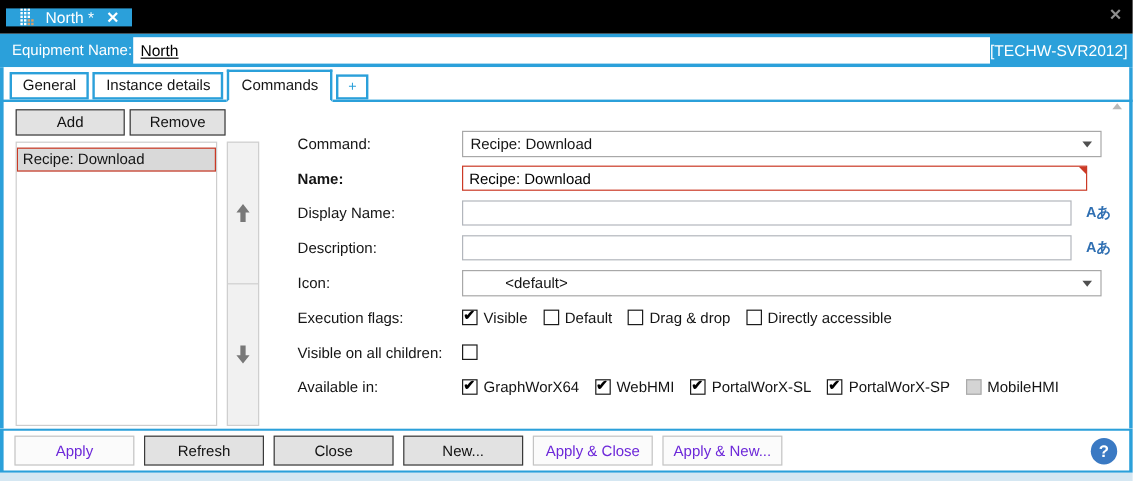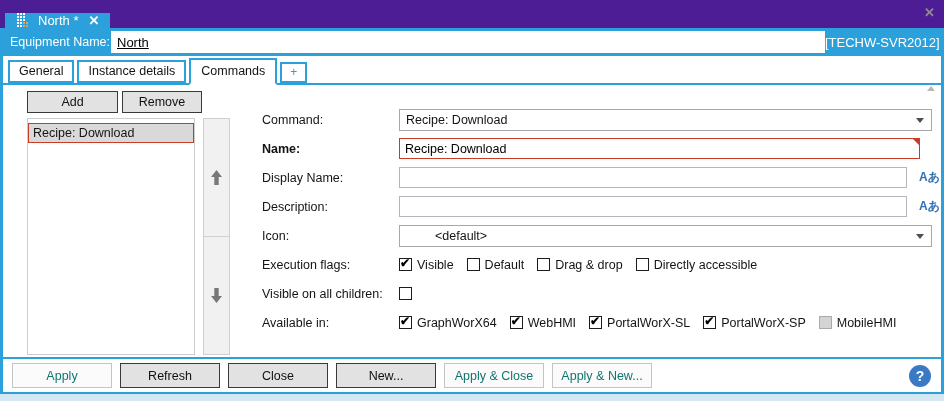--- a/index.html
+++ b/index.html
@@ -2,43 +2,43 @@
 <html style="--accent: #2ba0da; --danger: #cb3a26; --help: #3a79c3; --strip: #d5e7f2; --tag: #eac48c;"><head>
 <meta charset="utf-8">
 <style>
   :root { --accent:#2ba0da; --danger:#cb3a26; --help:#3a79c3; --strip:#d5e7f2; }
   * { box-sizing:border-box; }
   html,body { margin:0; padding:0; background:#fff; }
   body { width:944px; height:401px; font-family:"Liberation Sans", sans-serif; color:#141414; overflow:hidden; }
   .window { width:944px; height:401px; display:flex; flex-direction:column; }
 
   
-  .title-bar { height:28px; background:#4c1d95; position:relative; display:flex; align-items:flex-end; flex-shrink:0; }
+  .title-bar { height:28px; background:#000000; position:relative; display:flex; align-items:center; flex-shrink:0; }
   .doc-tab { margin-left:5px; background:var(--accent,#2ba0da); color:#fff; display:flex; align-items:center; gap:7px; padding:0 11px; font-size:13px; }
   .doc-tab .tab-close { color:#fff; font-size:13px; font-weight:bold; cursor:pointer; margin-left:3px; }
   .win-close { position:absolute; right:9px; top:6px; color:#8d8d8d; font-size:13px; font-weight:bold; line-height:14px; cursor:pointer; }
 
   
   .equip-bar { height:28px; background:var(--accent,#2ba0da); display:flex; align-items:center; flex-shrink:0; }
   .equip-label { color:#fff; font-size:12.5px; margin-left:10px; width:101px; flex-shrink:0; }
   .equip-input { width:714px; height:22px; border:none; outline:none; padding:0 6px; font-size:13px; font-family:inherit; flex-shrink:0;text-decoration:underline; }
   .server-badge { color:#fff; flex:1; text-align:right; padding-right:7px; font-size:13px; white-space:nowrap; }
 
   
   .tab-strip { height:29px; border-bottom:2px solid var(--accent,#2ba0da); border-left:3px solid var(--accent,#2ba0da); border-right:3px solid var(--accent,#2ba0da); display:flex; align-items:flex-end; padding-left:5px; background:#fff; flex-shrink:0; }
   .tab { border:2px solid var(--accent,#2ba0da); background:#fff; font-size:12.5px; padding:2px 9px 3px; margin-right:3px; white-space:nowrap; cursor:pointer; }
   .tab.active { padding:4px 10px 5px; border-bottom:2px solid #fff; margin-bottom:-2px; }
   .tab.add-tab { color:var(--accent,#2ba0da); padding:1px 8px 2px; font-size:12px; }
 
   
   .content { flex:1; display:flex; border-left:3px solid var(--accent,#2ba0da); border-right:3px solid var(--accent,#2ba0da); background:#fff; min-height:0; position:relative; }
-  .left-panel { width:213px; padding:6px 0 0 10px; flex-shrink:0;margin-left:14px; }
+  .left-panel { width:213px; padding:6px 0 0 10px; flex-shrink:0; }
   .lp-buttons { display:flex; margin-bottom:5px; }
   .btn { background:#e2e2e2; border:1px solid #3a3a3a; font-size:12.5px; font-family:inherit; color:#111; display:flex; align-items:center; justify-content:center; cursor:pointer; }
-  .btn.disabled { background:#fbfbfb; border-color:#c4c4c4; color:#0f766e; cursor:default; }
+  .btn.disabled { background:#fbfbfb; border-color:#c4c4c4; color:#6d28d9; cursor:default; }
   .btn-add { width:91px; height:22px; margin-right:4px; }
   .btn-remove { width:80px; height:22px; }
   .lp-body { display:flex; height:237px; }
   .listbox { width:168px; border:1px solid #cdcdcd; background:#fff; padding-top:4px; overflow:hidden; }
   .list-item { height:20px; line-height:18px; font-size:12.5px; padding-left:4px; border:1px solid transparent; cursor:pointer; }
   .list-item.selected { background:#d9d9d9; border-color:var(--danger,#cb3a26); }
   .arrows { width:27px; margin-left:8px; display:flex; flex-direction:column; border:1px solid #cfcfcf; background:#f1f1f1; }
   .arrow-btn { flex:1; display:flex; align-items:center; justify-content:center; cursor:pointer; }
   .arrow-btn + .arrow-btn { border-top:1px solid #cfcfcf; }
 

